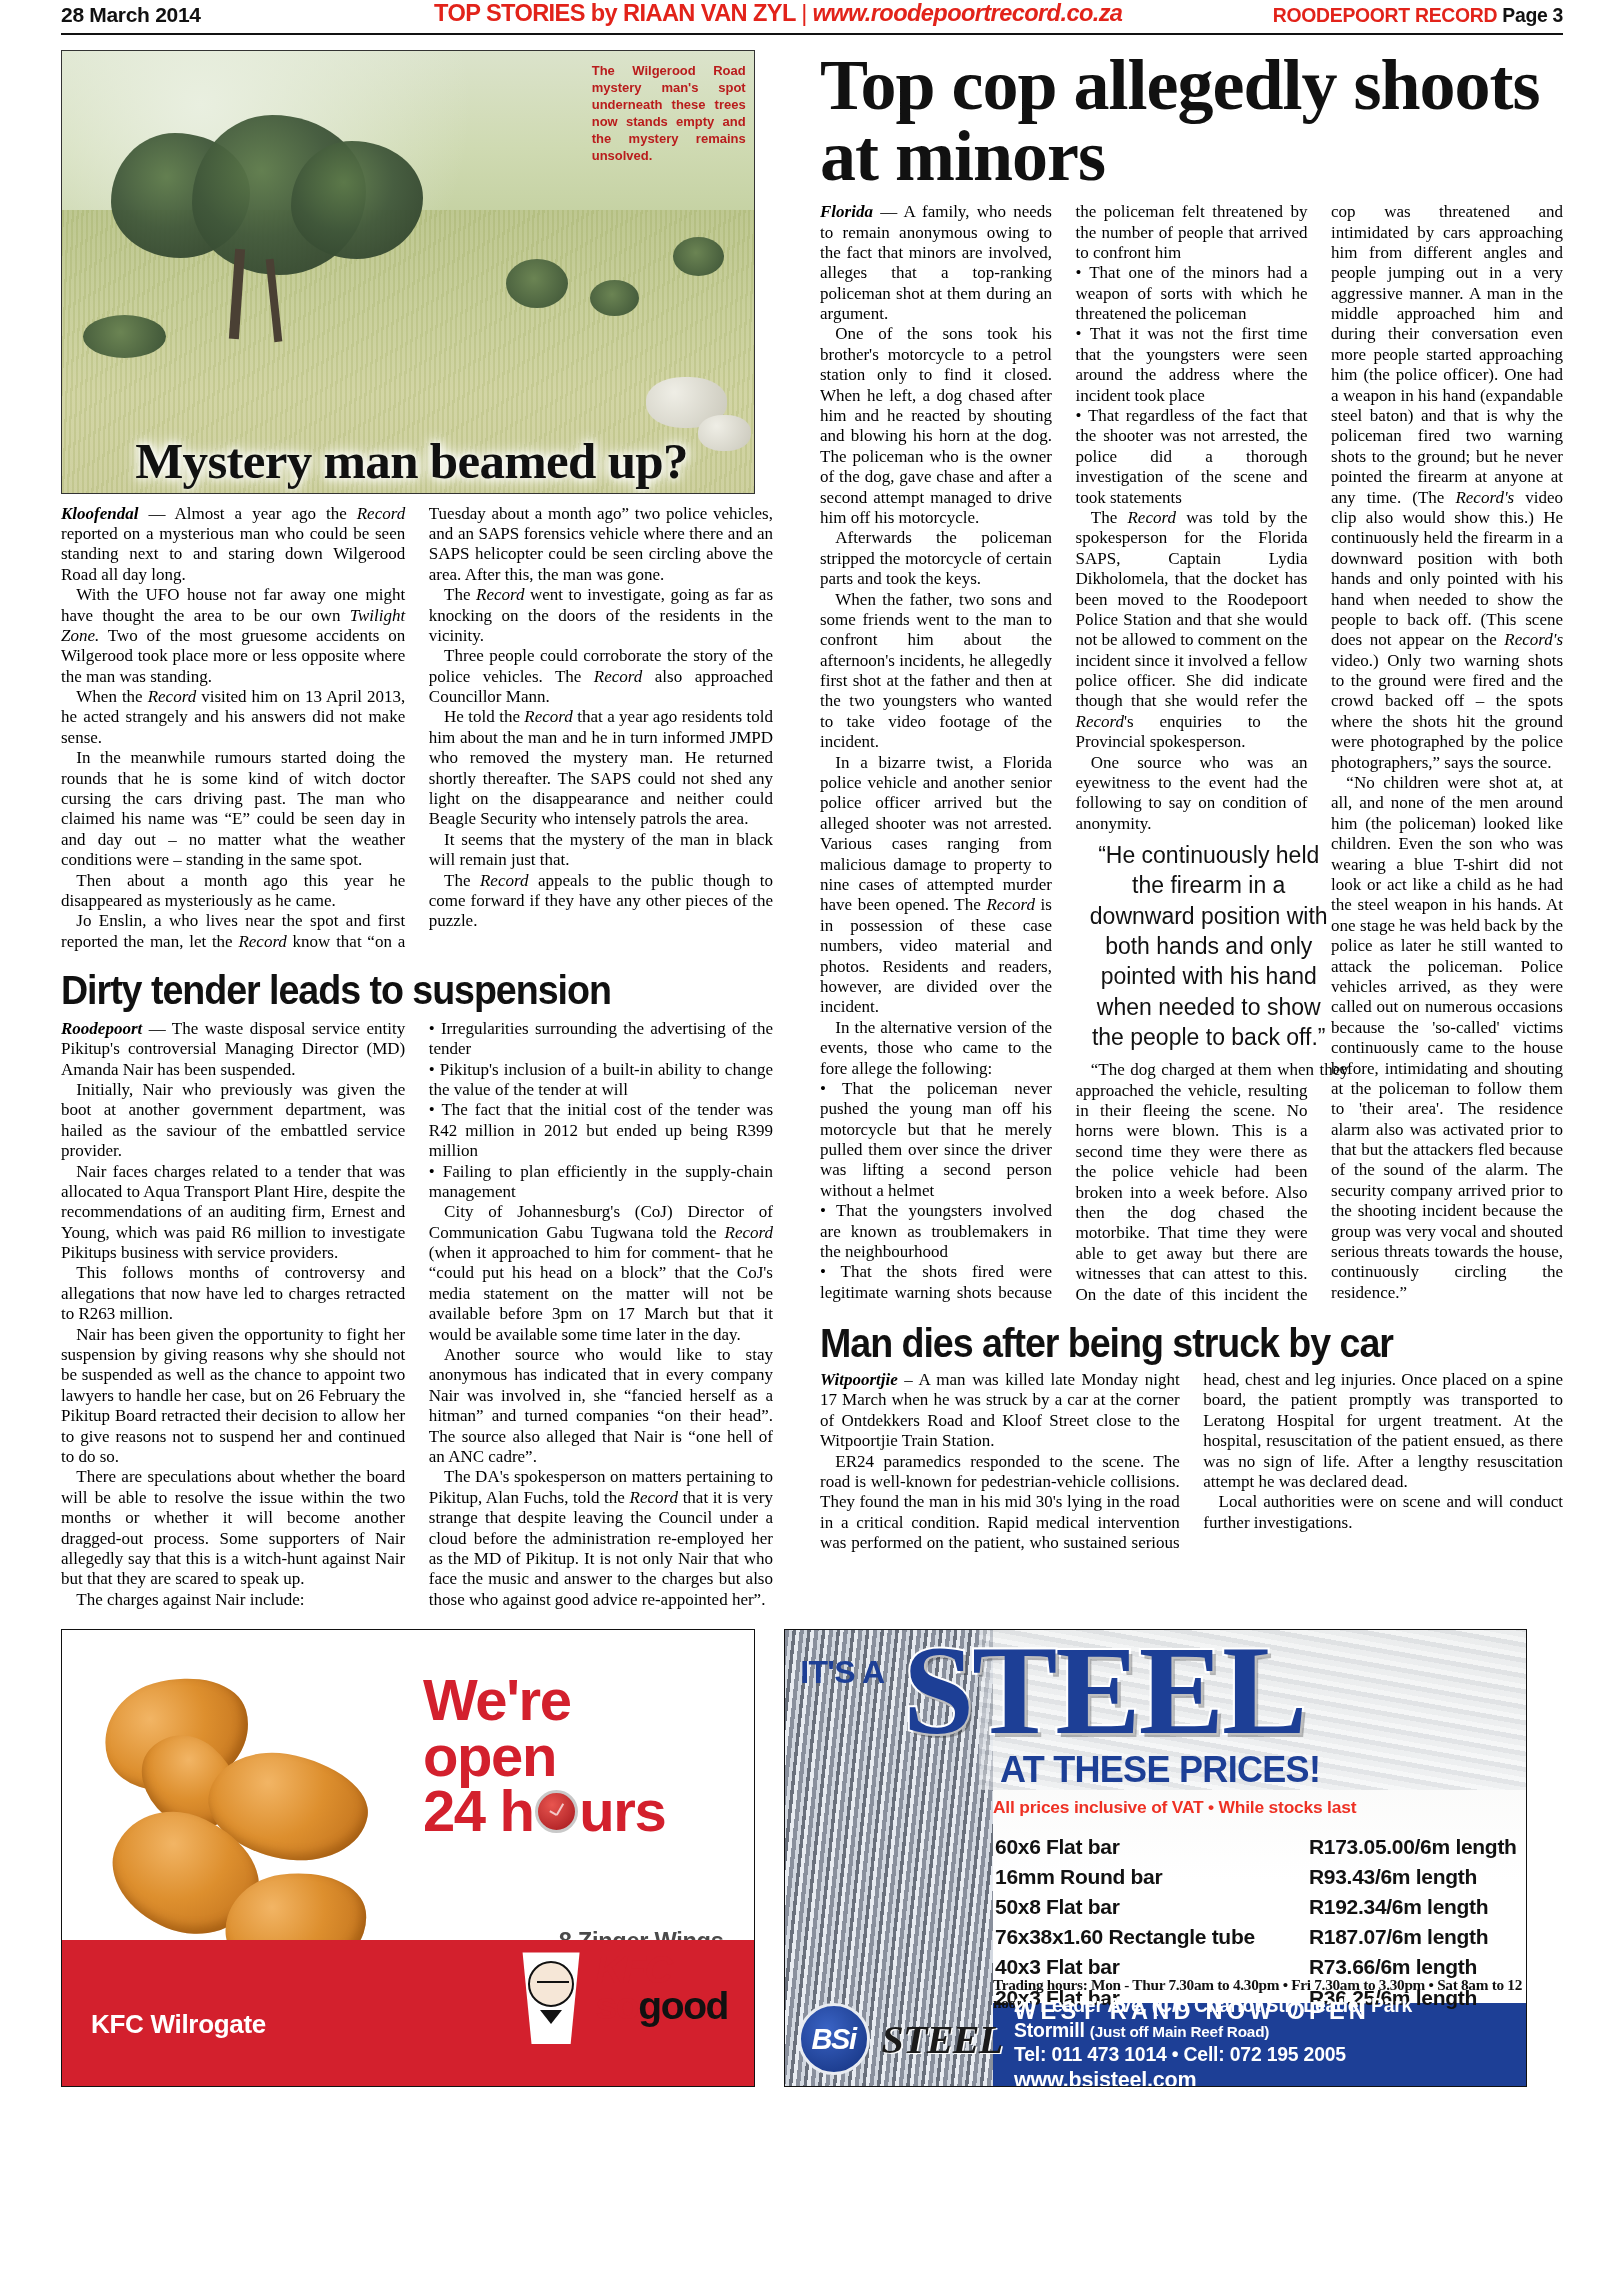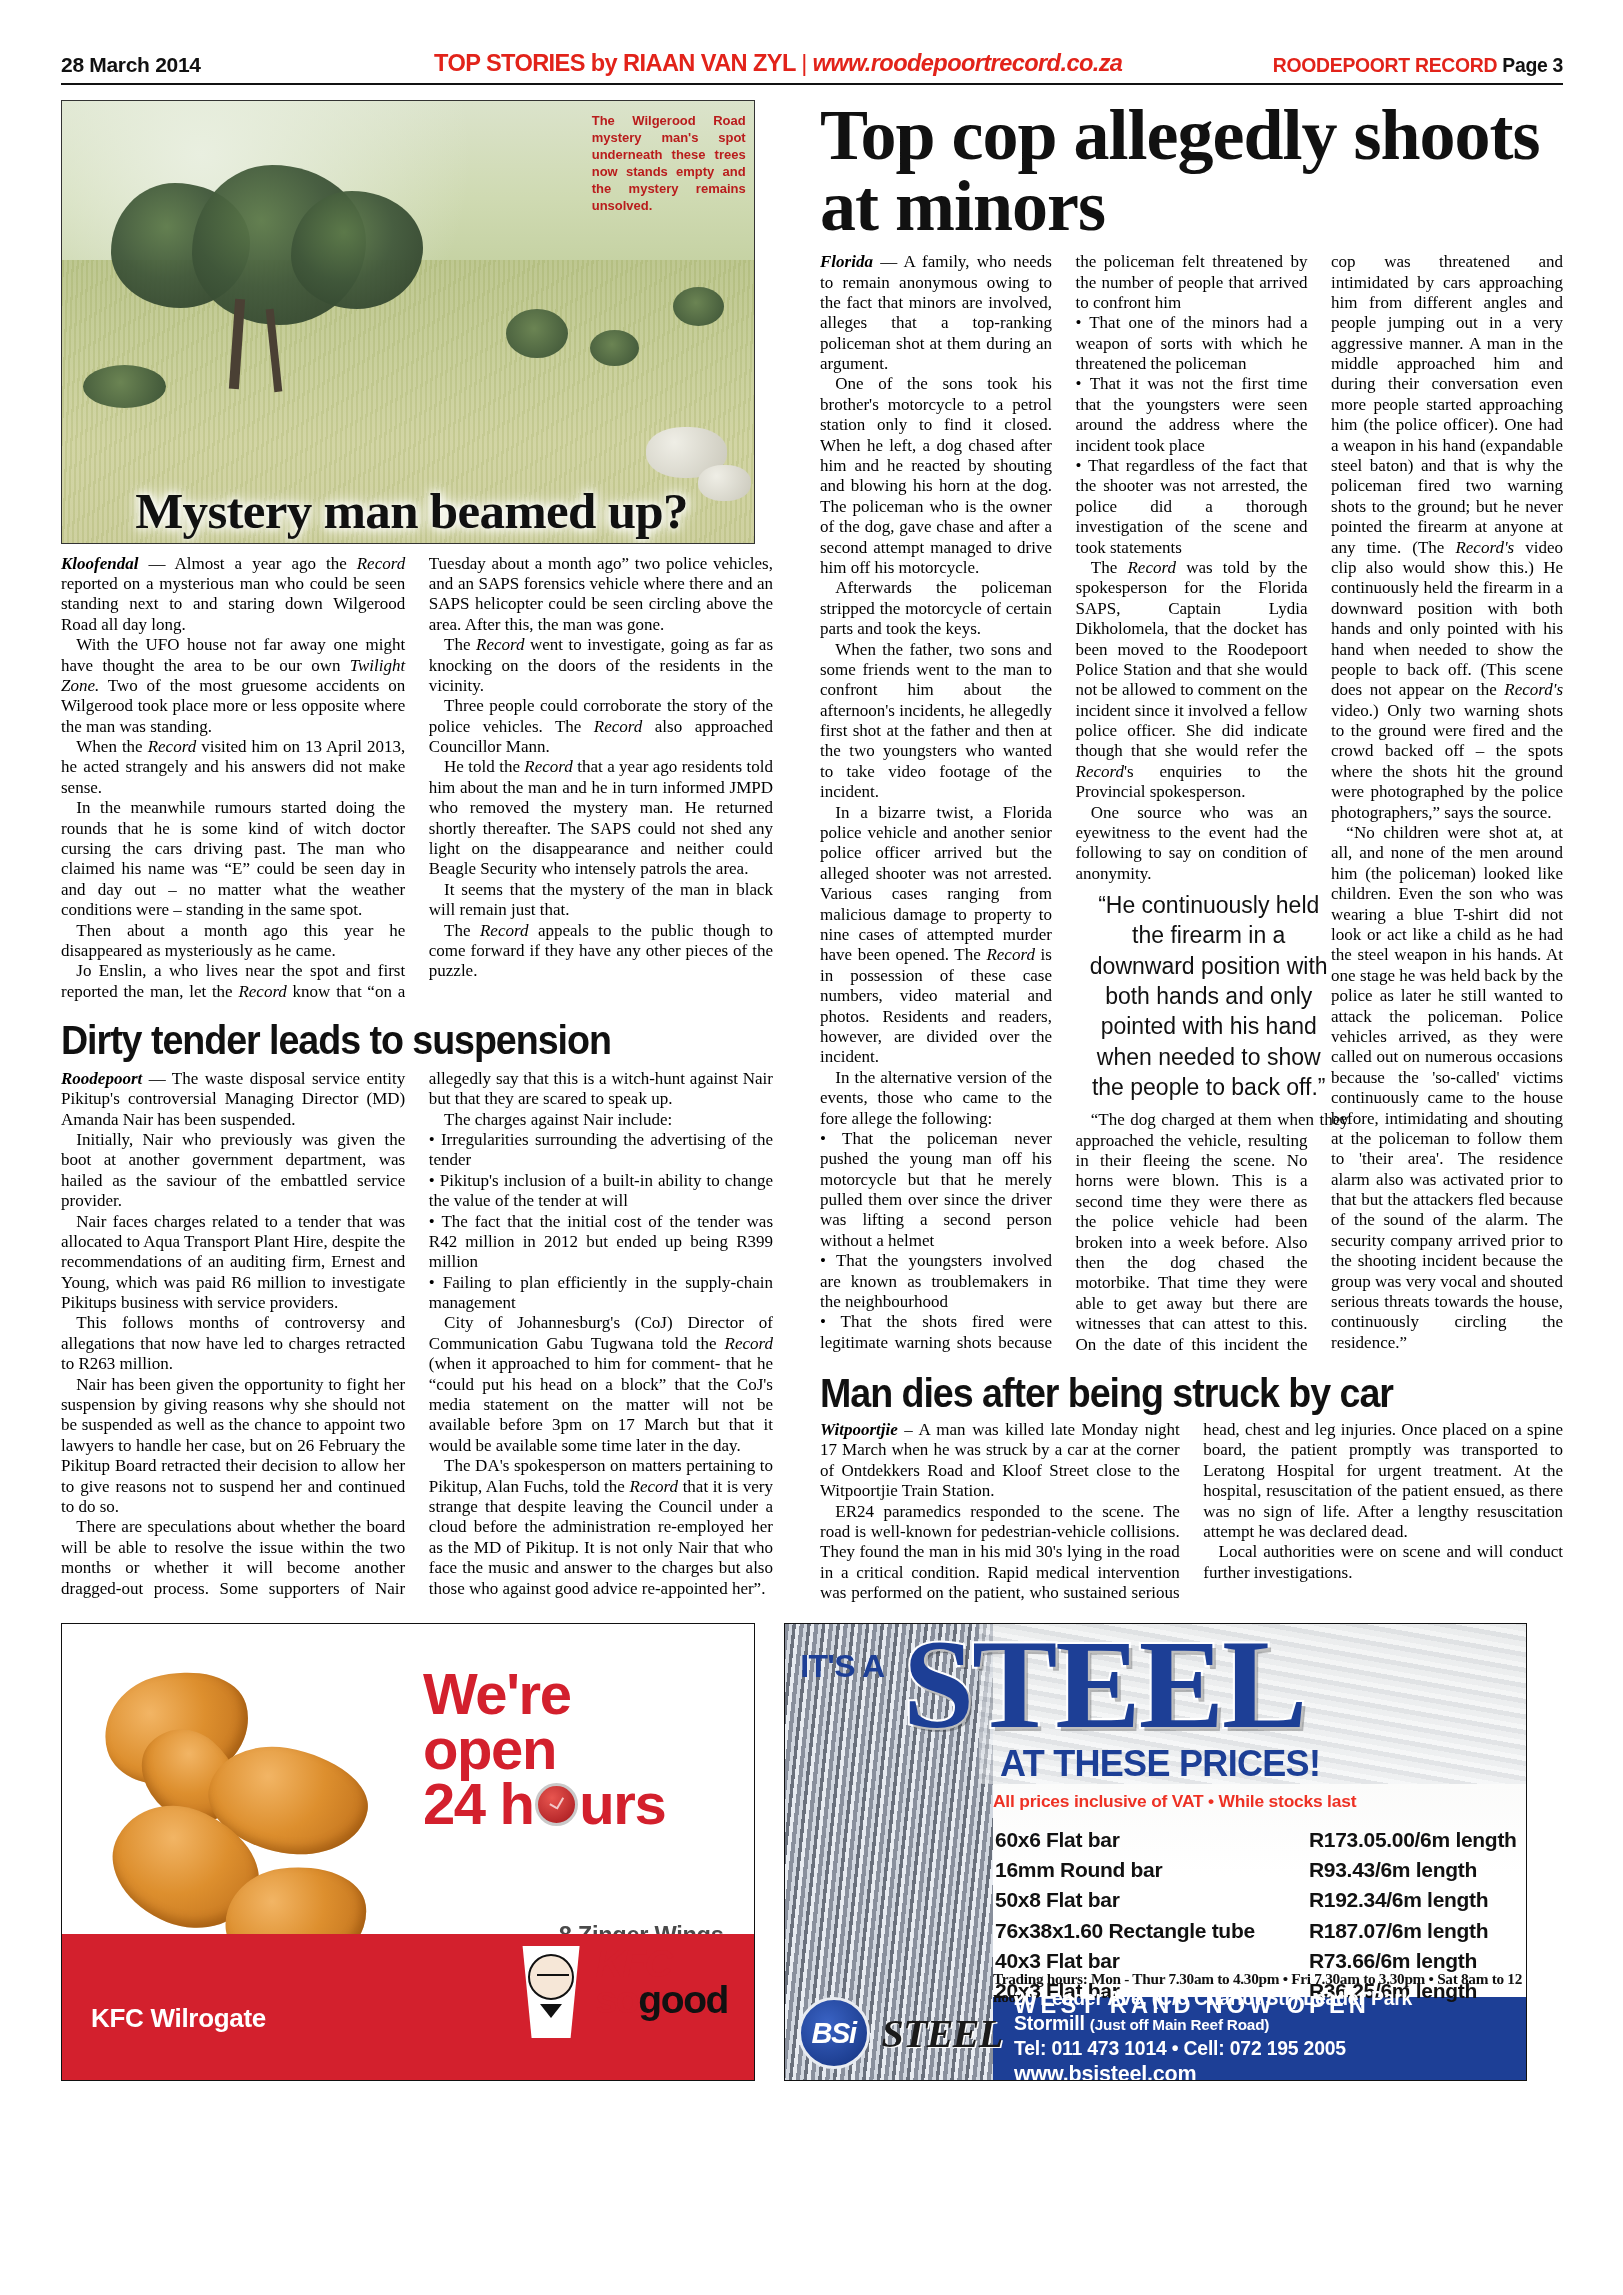--- a/index.html
+++ b/index.html
@@ -8,21 +8,21 @@
     width:1624px; height:2295px;
     background:#ffffff;
     font-family:"Liberation Serif", serif;
     overflow:hidden;
   }
   .page { position:relative; width:1624px; height:2295px; padding:0 61px; }
 
   
   .masthead {
     display:flex; align-items:flex-end; justify-content:space-between;
-    padding-top:50px; padding-bottom:5.6px;
+    padding-bottom:5.6px;
     border-bottom:2.1px solid #111;
   }
   .mh-date {
     font-family:"Liberation Sans", sans-serif;
     font-weight:bold; font-size:21px; color:#111;
     letter-spacing:-0.3px;
   }
   .mh-center {
     font-family:"Liberation Sans", sans-serif;
     font-weight:bold; font-size:23.6px; color:#e2231a;
@@ -305,20 +305,21 @@
         <p class="body">Nair faces charges related to a tender that was allocated to Aqua Transport Plant Hire, despite the recommendations of an auditing firm, Ernest and Young, which was paid R6 million to investigate Pikitups business with service providers.</p>
         <p class="body">This follows months of controversy and allegations that now have led to charges retracted to R263 million.</p>
         <p class="body">Nair has been given the opportunity to fight her suspension by giving reasons why she should not be suspended as well as the chance to appoint two lawyers to handle her case, but on 26 February the Pikitup Board retracted their decision to allow her to give reasons not to suspend her and continued to do so.</p>
         <p class="body">There are speculations about whether the board will be able to resolve the issue within the two months or whether it will become another dragged-out process. Some supporters of Nair allegedly say that this is a witch-hunt against Nair but that they are scared to speak up.</p>
         <p class="body">The charges against Nair include:</p>
         <p class="bullet">• Irregularities surrounding the advertising of the tender</p>
         <p class="bullet">• Pikitup's inclusion of a built-in ability to change the value of the tender at will</p>
         <p class="bullet">• The fact that the initial cost of the tender was R42 million in 2012 but ended up being R399 million</p>
         <p class="bullet">• Failing to plan efficiently in the supply-chain management</p>
         <p class="body">City of Johannesburg's (CoJ) Director of Communication Gabu Tugwana told the <i>Record</i> (when it approached to him for comment- that he “could put his head on a block” that the CoJ's media statement on the matter will not be available before 3pm on 17 March but that it would be available some time later in the day.</p>
+        <p class="body">Another source who would like to stay anonymous has indicated that in every company Nair was involved in, she “fancied herself as a hitman” and turned companies “on their head”. The source also alleged that Nair is “one hell of an ANC cadre”.</p>
         <p class="body">The DA's spokesperson on matters pertaining to Pikitup, Alan Fuchs, told the <i>Record</i> that it is very strange that despite leaving the Council under a cloud before the administration re-employed her as the MD of Pikitup. It is not only Nair that who face the music and answer to the charges but also those who against good advice re-appointed her”.</p>
       </div>
     </div>
 
     <div class="half-right">
 
       <h1 class="lead">Top cop allegedly shoots at minors</h1>
 
       <div class="cols3">
         <p class="body first"><b>Florida</b> — A family, who needs to remain anonymous owing to the fact that minors are involved, alleges that a top-ranking policeman shot at them during an argument.</p>

